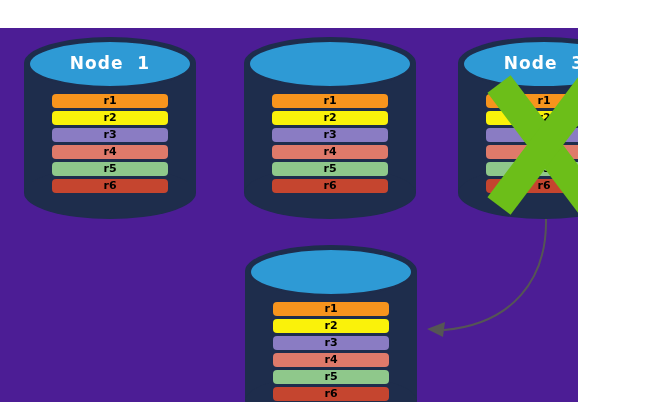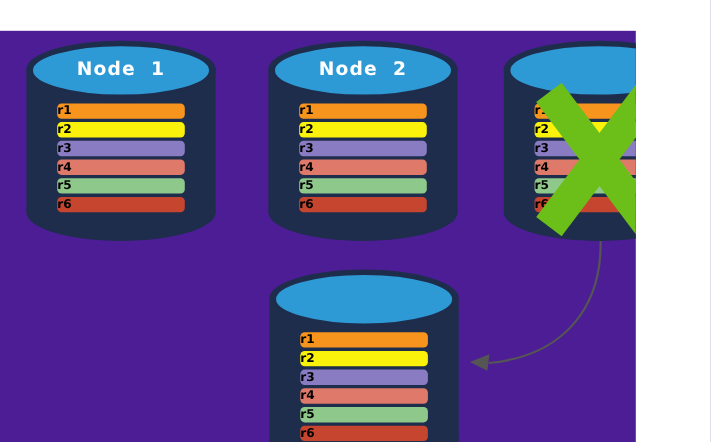--- a/index.html
+++ b/index.html
@@ -8,21 +8,21 @@
     font-family:"DejaVu Sans","Liberation Sans",sans-serif;overflow:hidden;margin-top:28px;
   }
   .node{position:absolute;width:176px;height:184px;}
   .cyl{position:absolute;left:0;top:0;}
   .title{
     position:absolute;left:0;top:17px;width:100%;text-align:center;
     font-size:17px;font-weight:bold;letter-spacing:1px;white-space:pre;
   }
   .bars{position:absolute;left:30px;top:58px;width:116px;}
   .bar{
-    height:14px;margin-bottom:3px;border-radius:4px;text-align:left;
+    height:14px;margin-bottom:3px;border-radius:4px;text-align:center;
     font-size:11px;font-weight:bold;line-height:14px;white-space:pre;
   }
   .overlay{position:absolute;left:0;top:0;pointer-events:none;}
 </style>
 </head>
 <body>
 
 <div class="canvas">
 
   <div class="node" style="left:22px;top:8px;">
@@ -43,38 +43,38 @@
     </div>
   </div>
 
   <div class="node" style="left:242px;top:8px;">
     <svg class="cyl" width="176" height="184" viewBox="0 0 176 184">
       <ellipse cx="88" cy="27" rx="86" ry="26" fill="#1E2D4C"></ellipse>
       <rect x="2" y="27" width="172" height="130" fill="#1E2D4C"></rect>
       <ellipse cx="88" cy="157" rx="86" ry="26" fill="#1E2D4C"></ellipse>
       <ellipse cx="88" cy="28" rx="81" ry="23" stroke-width="2" fill="#2E9AD5" stroke="#1E2D4C"></ellipse>
     </svg>
-    <div class="title" style="color: rgb(255, 255, 255);">Node  2</div>
     <div class="bars">
       <div class="bar" style="background-color: rgb(247, 148, 29); color: rgb(0, 0, 0);">r1</div>
       <div class="bar" style="background-color: rgb(250, 242, 10); color: rgb(0, 0, 0);">r2</div>
       <div class="bar" style="background-color: rgb(138, 124, 195); color: rgb(0, 0, 0);">r3</div>
       <div class="bar" style="background-color: rgb(223, 122, 106); color: rgb(0, 0, 0);">r4</div>
       <div class="bar" style="background-color: rgb(143, 200, 139); color: rgb(0, 0, 0);">r5</div>
       <div class="bar" style="background-color: rgb(197, 69, 47); color: rgb(0, 0, 0);">r6</div>
     </div>
   </div>
 
   <div class="node" style="left:456px;top:8px;">
     <svg class="cyl" width="176" height="184" viewBox="0 0 176 184">
       <ellipse cx="88" cy="27" rx="86" ry="26" fill="#1E2D4C"></ellipse>
       <rect x="2" y="27" width="172" height="130" fill="#1E2D4C"></rect>
       <ellipse cx="88" cy="157" rx="86" ry="26" fill="#1E2D4C"></ellipse>
       <ellipse cx="88" cy="28" rx="81" ry="23" stroke-width="2" fill="#2E9AD5" stroke="#1E2D4C"></ellipse>
     </svg>
+    <div class="title" style="color: rgb(255, 255, 255);">Node  3</div>
     <div class="bars">
       <div class="bar" style="background-color: rgb(247, 148, 29); color: rgb(0, 0, 0);">r1</div>
       <div class="bar" style="background-color: rgb(250, 242, 10); color: rgb(0, 0, 0);">r2</div>
       <div class="bar" style="background-color: rgb(138, 124, 195); color: rgb(0, 0, 0);">r3</div>
       <div class="bar" style="background-color: rgb(223, 122, 106); color: rgb(0, 0, 0);">r4</div>
       <div class="bar" style="background-color: rgb(143, 200, 139); color: rgb(0, 0, 0);">r5</div>
       <div class="bar" style="background-color: rgb(197, 69, 47); color: rgb(0, 0, 0);">r6</div>
     </div>
   </div>
 

